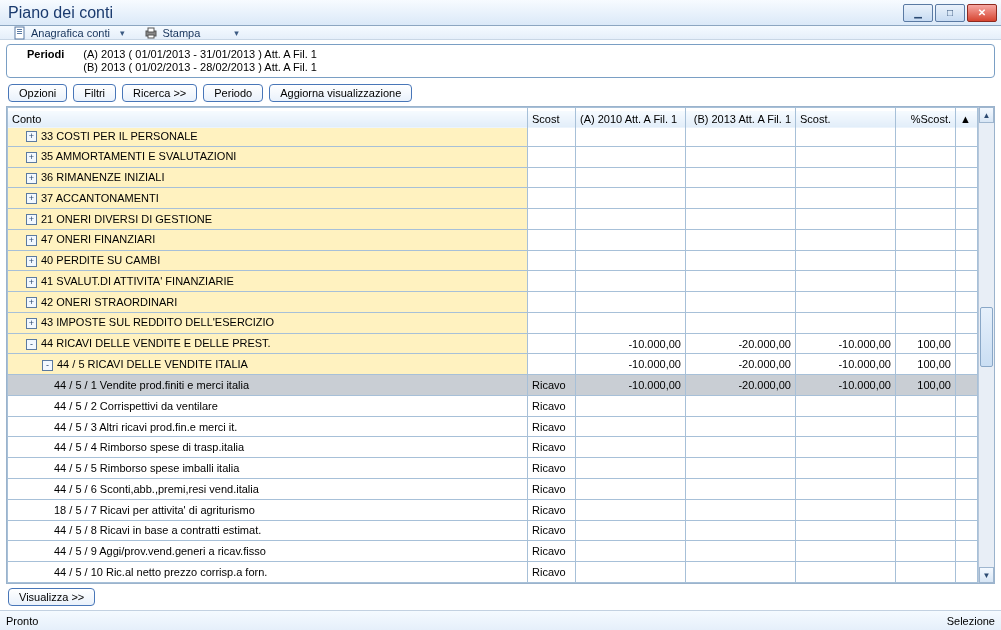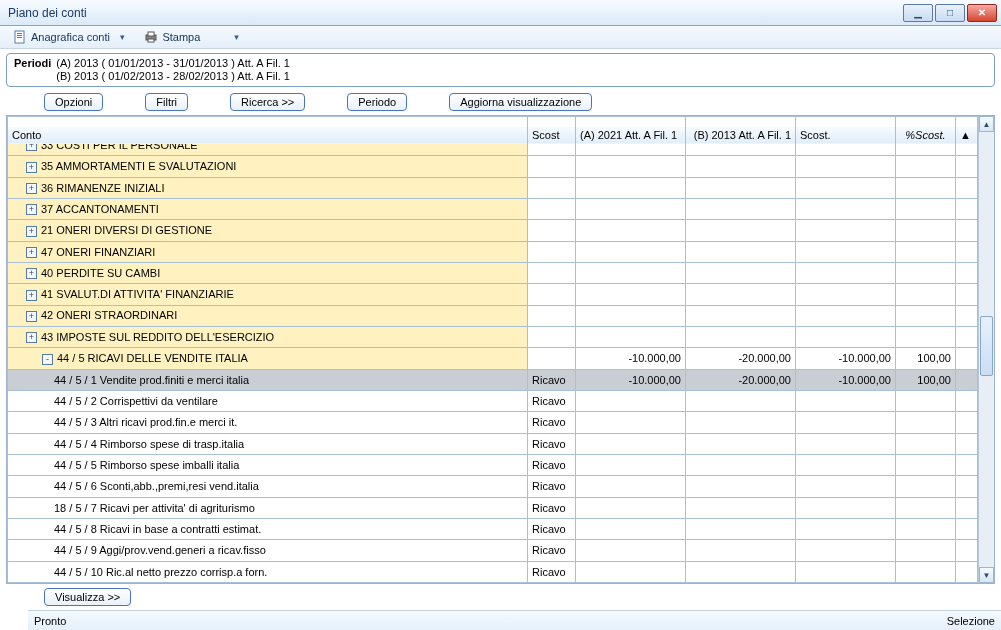--- a/index.html
+++ b/index.html
@@ -1,46 +1,46 @@
 <!DOCTYPE html>
 <html><head>
 <meta charset="utf-8">
 <style>
   * { box-sizing: border-box; }
   html, body { margin:0; padding:0; height:100%; font-family: Tahoma, Verdana, Arial, sans-serif; font-size:11px; color:#000; }
   body { background:#fff; display:flex; flex-direction:column; }
 
   
   .titlebar { height:26px; background:linear-gradient(#f7fbff,#dbe9f8); border-bottom:1px solid #8ca6c1; display:flex; align-items:center; padding:0 4px 0 8px; }
-  .titlebar .title { flex:1; color:#1a3a6e; font-size:12px; }
+  .titlebar .title { flex:1; color:#1a3a6e; font-size:16px; }
   .winbtns { display:flex; gap:2px; }
   .winbtn { width:30px; height:18px; border:1px solid #5a7aa3; border-radius:2px; background:linear-gradient(#eaf2fb,#c7dbf2); display:flex; align-items:center; justify-content:center; font-size:10px; color:#2b4a72; cursor:default;}
   .winbtn.close { background:linear-gradient(#f7a8a3,#d64531); color:#fff; border-color:#8e2a1f; }
   .winbtn.close span { font-weight:bold; }
 
   
-  .toolbar { height:23px; background:linear-gradient(#f5faff,#e5effa); border-bottom:1px solid #c8d6e5; display:flex; align-items:center; padding:0 6px; gap:6px; }
+  .toolbar { height:14px; background:linear-gradient(#f5faff,#e5effa); border-bottom:1px solid #c8d6e5; display:flex; align-items:center; padding:0 6px; gap:6px; }
   .tbtn { display:flex; align-items:center; gap:4px; padding:2px 6px; border:1px solid transparent; border-radius:2px; color:#15325a; }
   .tbtn .caret { font-size:9px; color:#3b5a82; margin-left:6px; }
   .ico { width:14px; height:14px; display:inline-block; }
 
   
-  .periodbox { margin:4px 6px; border:1px solid #7a9fc4; border-radius:4px; padding:3px 7px; display:flex; gap:5px; color:#000; background:#fff; font-size:11px;}
+  .periodbox { margin:4px 6px; border:1px solid #7a9fc4; border-radius:4px; padding:3px 20px; display:flex; gap:19px; color:#000; background:#fff; font-size:11px;}
   .periodbox .label { font-weight:bold; }
   .periodlines { display:flex; flex-direction:column; line-height:13px;}
 
   
   .btnrow { display:flex; gap:6px; padding:2px 8px 4px; }
-  .btn { border:1px solid #4876b8; border-radius:4px; background:linear-gradient(#fff,#e9f1fb); padding:2px 10px; font-size:11px; color:#000;margin-left:36px; }
+  .btn { border:1px solid #4876b8; border-radius:4px; background:linear-gradient(#fff,#e9f1fb); padding:2px 10px; font-size:11px; color:#000; }
 
   
   .gridwrap { flex:1; margin:0 6px; border:1px solid #9bb3cc; position:relative; display:flex; overflow:hidden;}
   table.grid { border-collapse:collapse; width:calc(100% - 16px); table-layout:fixed; }
   .grid th, .grid td { border:1px solid #a7c0d8; padding:2px 4px; height:18px; white-space:nowrap; overflow:hidden; text-overflow:clip; font-size:11px; }
-  .grid th { background:linear-gradient(#f7fbff,#e1edf9); font-weight:normal; text-align:left; position:sticky; top:10px; }
+  .grid th { background:linear-gradient(#f7fbff,#e1edf9); font-weight:normal; text-align:left; position:sticky; top:3px; }
   .c-conto { width:auto; }
   .c-tipo { width:48px; }
   .c-a { width:110px; text-align:right; }
   .c-b { width:110px; text-align:right; }
   .c-sc { width:100px; text-align:right; }
   .c-pc { width:60px; text-align:right; }
   .c-blank { width:22px; }
   td.num { text-align:right; }
   tr.cat td:first-child { background:#fff2c0; }
   tr.cat td { border-color:#a7c0d8; }
@@ -50,21 +50,21 @@
   .indent1 { padding-left:14px; display:inline-block;}
   .indent2 { padding-left:30px; display:inline-block;}
   .indent3 { padding-left:42px; display:inline-block;}
   .scrollbar { width:16px; background:#e8eef6; border-left:1px solid #b6c7da; position:relative; }
   .scrollbar .arrow { height:16px; background:linear-gradient(#f4f9ff,#d8e6f5); border:1px solid #9fb6cf; display:flex; align-items:center; justify-content:center; font-size:8px; color:#2c4a72; }
   .scrollbar .thumb { position:absolute; left:1px; right:1px; top:200px; height:60px; background:linear-gradient(#e6f0fb,#cadef3); border:1px solid #89a7c7; border-radius:2px;}
   .scrollbar .arrow.bottom { position:absolute; bottom:0; left:0; right:0; }
 
   
   .bottomrow { padding:4px 8px; }
-  .statusbar { border-top:1px solid #c3d1e1; display:flex; height:20px; align-items:center; padding:0 6px; background:linear-gradient(#f5faff,#e5effa); font-size:11px;margin-left:28px; }
+  .statusbar { border-top:1px solid #c3d1e1; display:flex; height:20px; align-items:center; padding:0 6px; background:linear-gradient(#f5faff,#e5effa); font-size:11px; }
   .statusbar .cell { color:#000; }
   .statusbar .right { margin-left:auto; padding-left:10px; }
 </style>
 </head>
 <body>
 
 <div class="titlebar">
   <div class="title">Piano dei conti</div>
   <div class="winbtns">
     <div class="winbtn">
@@ -129,24 +129,24 @@
         <col class="c-a">
         <col class="c-b">
         <col class="c-sc">
         <col class="c-pc">
         <col class="c-blank">
     </colgroup>
     <thead>
       <tr>
         <th>Conto</th>
         <th>Scost</th>
-        <th style="text-align:left;">(A) 2021 Att. A Fil. 1</th>
+        <th style="text-align:left;">(A) 2010 Att. A Fil. 1</th>
         <th style="text-align:right;">(B) 2013 Att. A Fil. 1</th>
         <th style="text-align:left;">Scost.</th>
-        <th style="text-align:center;font-style:italic;">%Scost.</th>
+        <th style="text-align:right;">%Scost.</th>
         <th>▲</th>
       </tr>
     </thead>
     <tbody id="grid-body">
         <tr class="cat">
           <td><span class="indent1"><span class="exp">+</span><span>33 COSTI PER IL PERSONALE</span></span></td>
           <td></td>
           <td class="num"></td>
           <td class="num"></td>
           <td class="num"></td>
@@ -225,20 +225,29 @@
           <td class="num"></td>
           <td></td>
         </tr>
         <tr class="cat">
           <td><span class="indent1"><span class="exp">+</span><span>43 IMPOSTE SUL REDDITO DELL'ESERCIZIO</span></span></td>
           <td></td>
           <td class="num"></td>
           <td class="num"></td>
           <td class="num"></td>
           <td class="num"></td>
+          <td></td>
+        </tr>
+        <tr class="cat">
+          <td><span class="indent1"><span class="exp">-</span><span>44 RICAVI DELLE VENDITE E DELLE PREST.</span></span></td>
+          <td></td>
+          <td class="num">-10.000,00</td>
+          <td class="num">-20.000,00</td>
+          <td class="num">-10.000,00</td>
+          <td class="num">100,00</td>
           <td></td>
         </tr>
         <tr class="cat">
           <td><span class="indent2"><span class="exp">-</span><span>44 / 5 RICAVI DELLE VENDITE ITALIA</span></span></td>
           <td></td>
           <td class="num">-10.000,00</td>
           <td class="num">-20.000,00</td>
           <td class="num">-10.000,00</td>
           <td class="num">100,00</td>
           <td></td>

